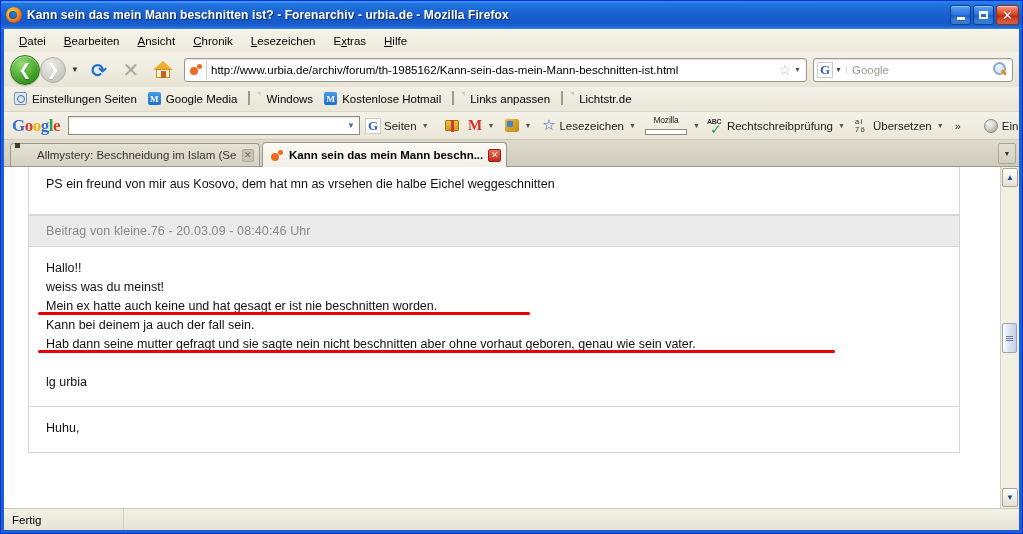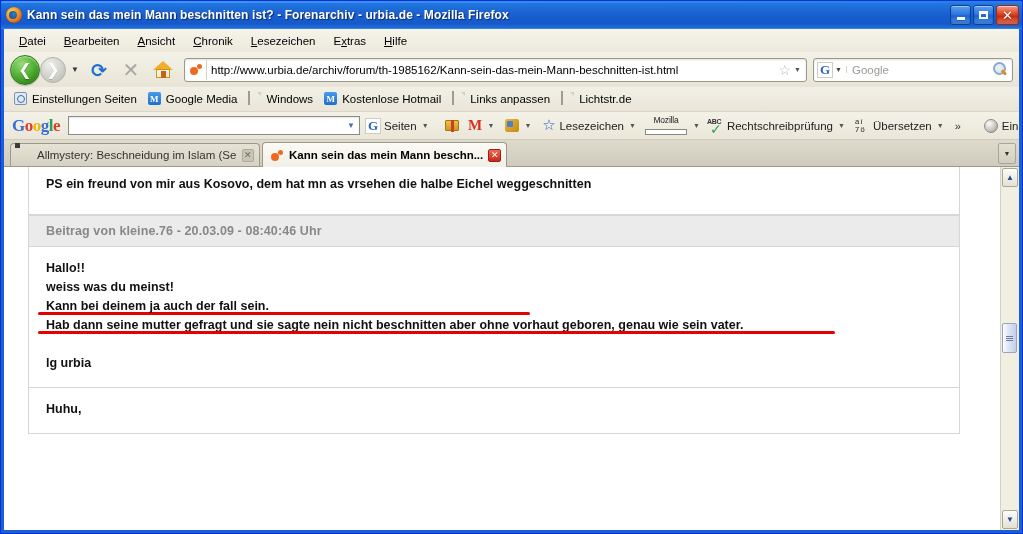--- a/index.html
+++ b/index.html
@@ -394,21 +394,21 @@
   }
 
   
   .content-wrap { flex: 1 1 auto; display: flex; overflow: hidden; background: #fff; }
   .page {
     flex: 1 1 auto; background: #fff; overflow: hidden;
     padding: 0 0 0 24px; position: relative;
   }
   .post-box {
     border: 1px solid #d7d7d7; border-top: none;
-    background: #fff; margin-right: 40px; font-weight: bold;
+    background: #fff; margin-right: 40px;
   }
   .post-head {
     background: #ebebeb; border-bottom: 1px solid #d7d7d7;
     border-top: 1px solid #d7d7d7;
     font-size: 12.5px; color: #888; padding: 8px 0 8px 17px;
     letter-spacing: .1px;
   }
   .post-body { padding: 12px 0 14px 17px; }
   .post-line {
     font-size: 12.5px; color: #111; line-height: 19px;
@@ -662,20 +662,21 @@
             <div class="post-line">PS ein freund von mir aus Kosovo, dem hat mn as vrsehen die halbe Eichel weggeschnitten</div>
           </div>
         </div>
 
         <div class="post-box">
           <div class="post-head">Beitrag von kleine.76 - 20.03.09 - 08:40:46 Uhr</div>
           <div class="post-body">
             <div class="post-line">Hallo!!</div>
             <div class="post-line">weiss was du meinst!</div>
             <div class="post-line">
+              <span>Mein ex hatte auch keine und hat gesagt er ist nie beschnitten worden.</span>
               <span class="underline-red ul-a"></span>
             </div>
             <div class="post-line">Kann bei deinem ja auch der fall sein.</div>
             <div class="post-line">
               <span>Hab dann seine mutter gefragt und sie sagte nein nicht beschnitten aber ohne vorhaut geboren, genau wie sein vater.</span>
               <span class="underline-red ul-b"></span>
             </div>
             <div class="post-line blank"></div>
             <div class="post-line">lg urbia</div>
           </div>
@@ -701,15 +702,19 @@
                 <i></i>
               </span>
           </div>
         </div>
         <div class="sb-btn">
           <span>▼</span>
         </div>
       </div>
     </div>
 
+    <div class="statusbar">
+      <div class="status-panel">Fertig</div>
+      <div class="status-fill"></div>
+    </div>
 
   </div>
 </div>
 
 </body></html>

